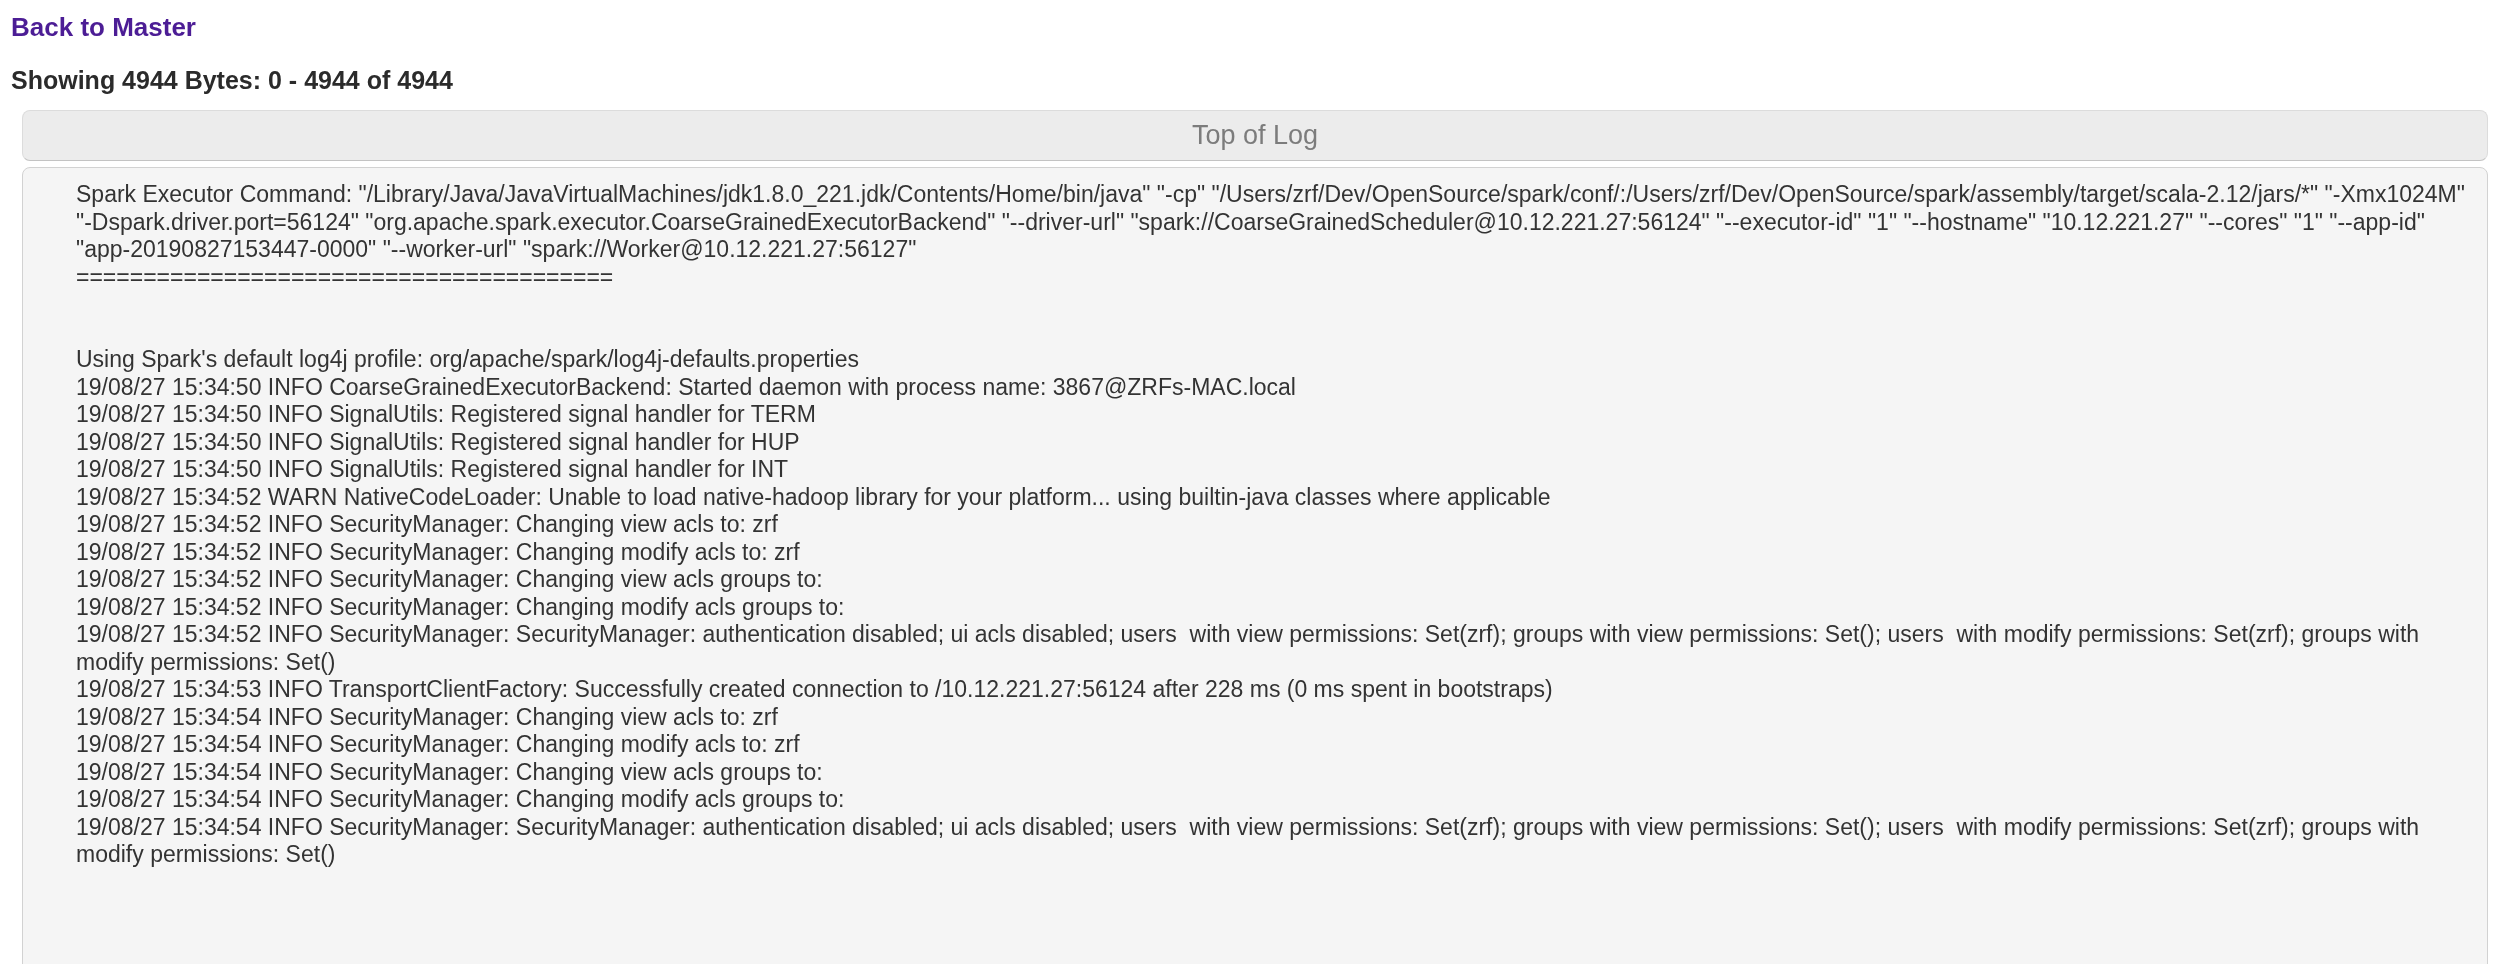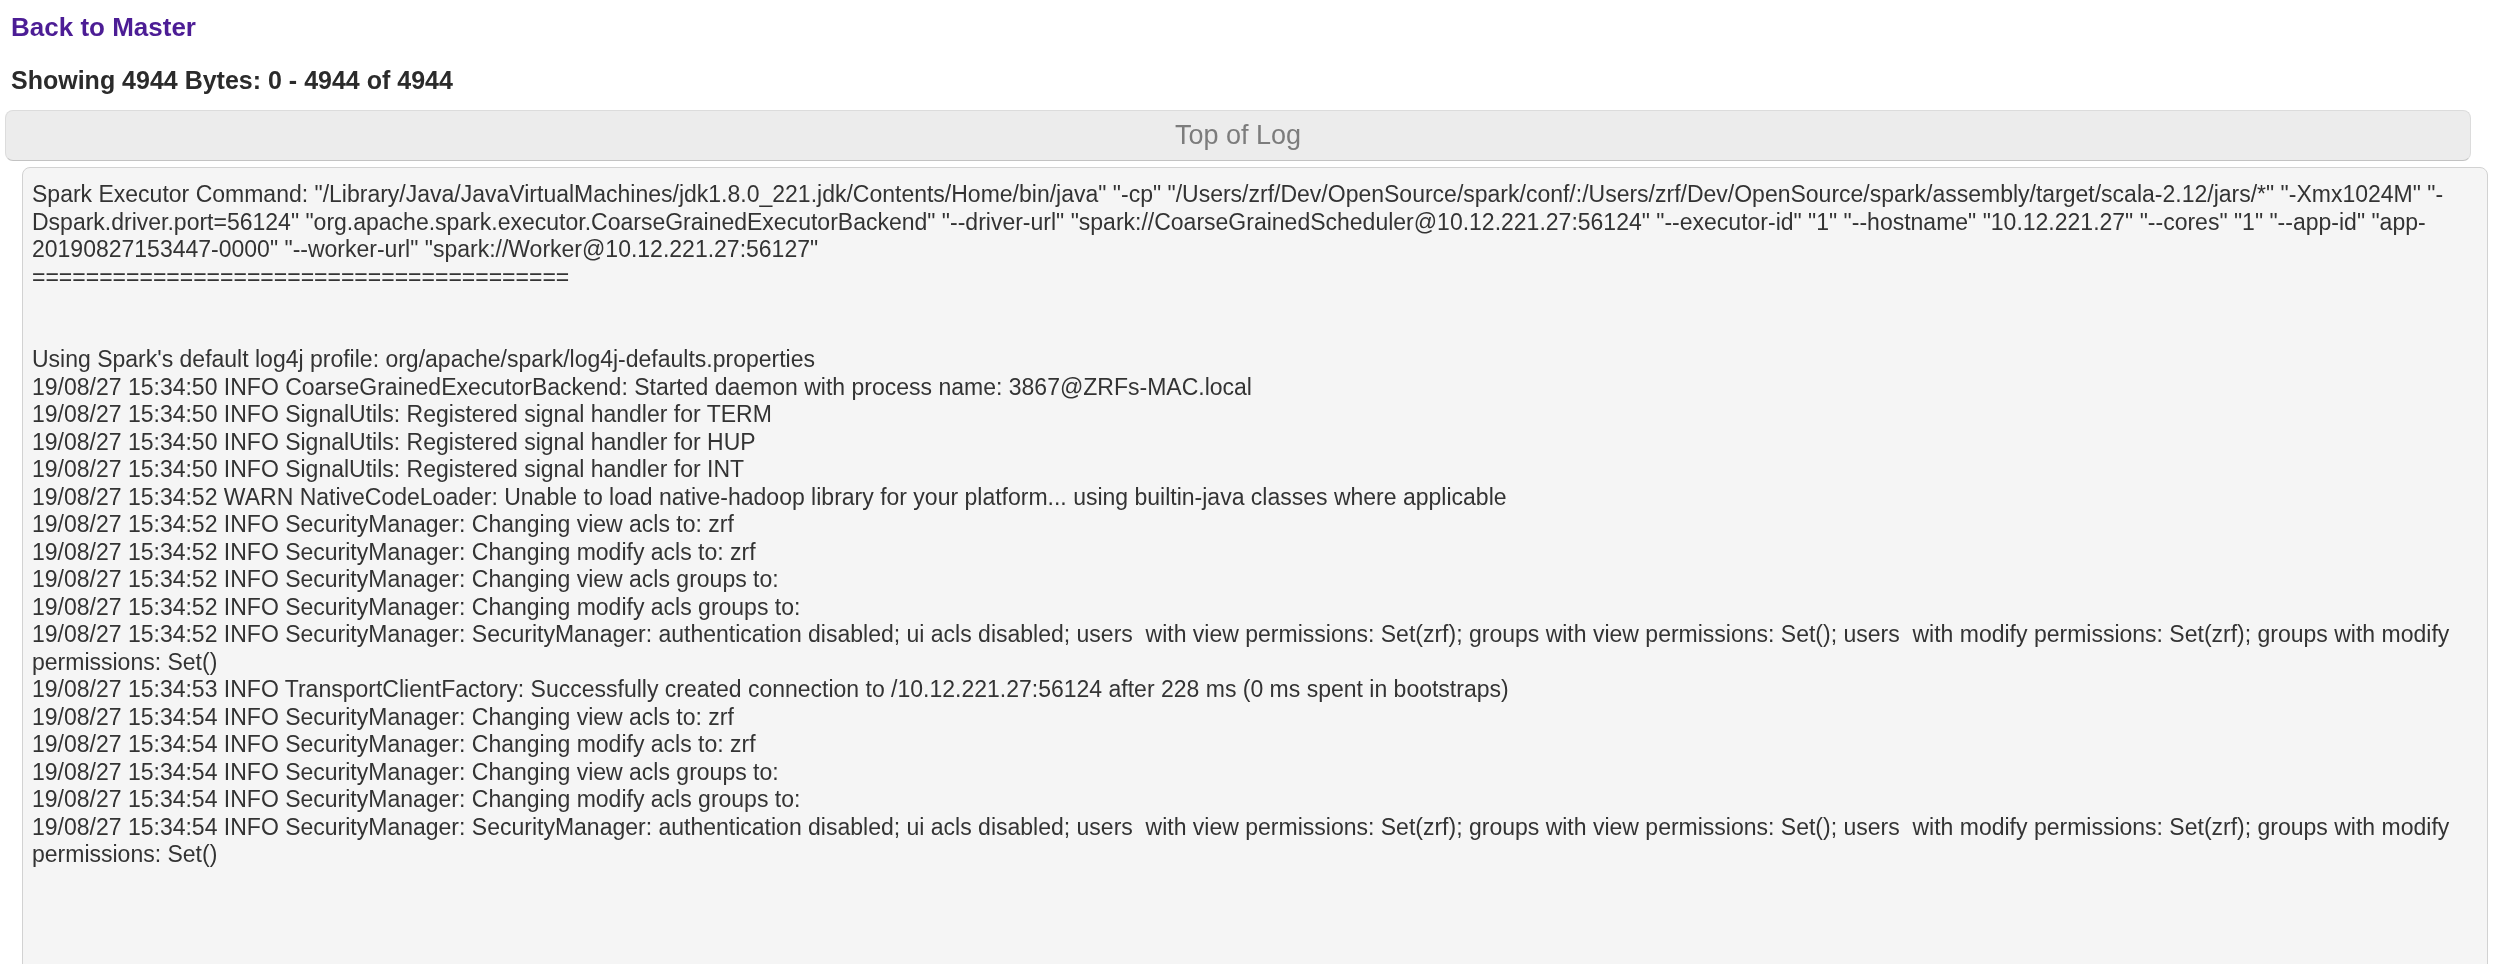--- a/index.html
+++ b/index.html
@@ -16,21 +16,21 @@
     font-size: 26px; font-weight: 600;
     color: #4c1d95; text-decoration: none;
     cursor: pointer;
   }
   .byte-info {
     position: absolute; left: 11px; top: 66px;
     font-size: 25px; font-weight: 600;
     color: #2b2b2b;
   }
   .log-header-bar {
-    position: absolute; left: 5px; top: 110px;
+    position: absolute; left: 22px; top: 110px;
     width: 2466px; height: 51px;
     background: #ececec;
     border: 1px solid #dcdcdc;
     border-bottom-color: #c3c3c3;
     border-radius: 8px;
     display: flex; align-items: center; justify-content: center;
   }
   .log-header-bar span {
     font-size: 27px; color: #7c7c7c;
   }
@@ -43,20 +43,21 @@
     padding: 13px 16px 20px 9px;
     overflow: hidden;
   }
   .log-text {
     font-family: "Liberation Sans", "DejaVu Sans", sans-serif;
     font-size: 23px;
     line-height: 27.5px;
     color: #333333;
     white-space: pre-wrap;
     word-wrap: break-word;
+    margin-left: 44px;
   }
 </style>
 </head>
 <body>
 
 <div class="page">
 
   <a class="back-link">Back to Master</a>
 
   <div class="byte-info">Showing 4944 Bytes: 0 - 4944 of 4944</div>

